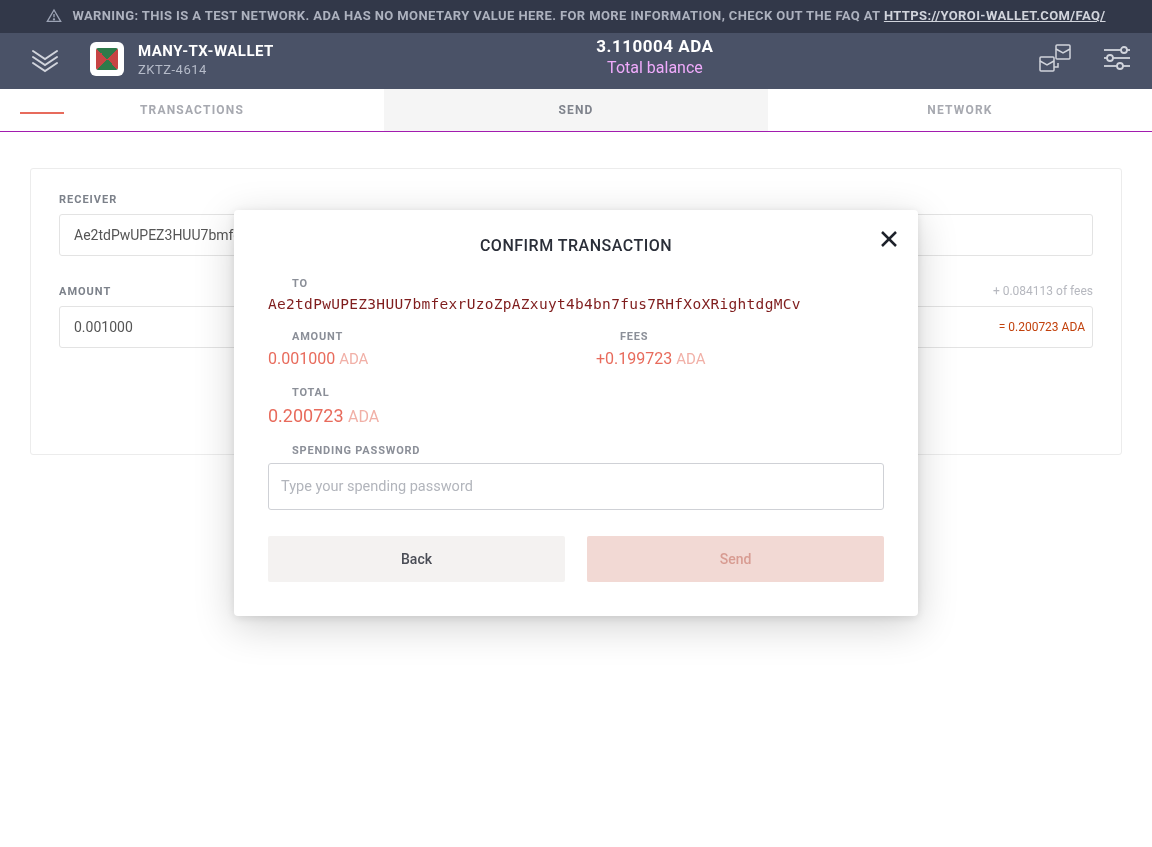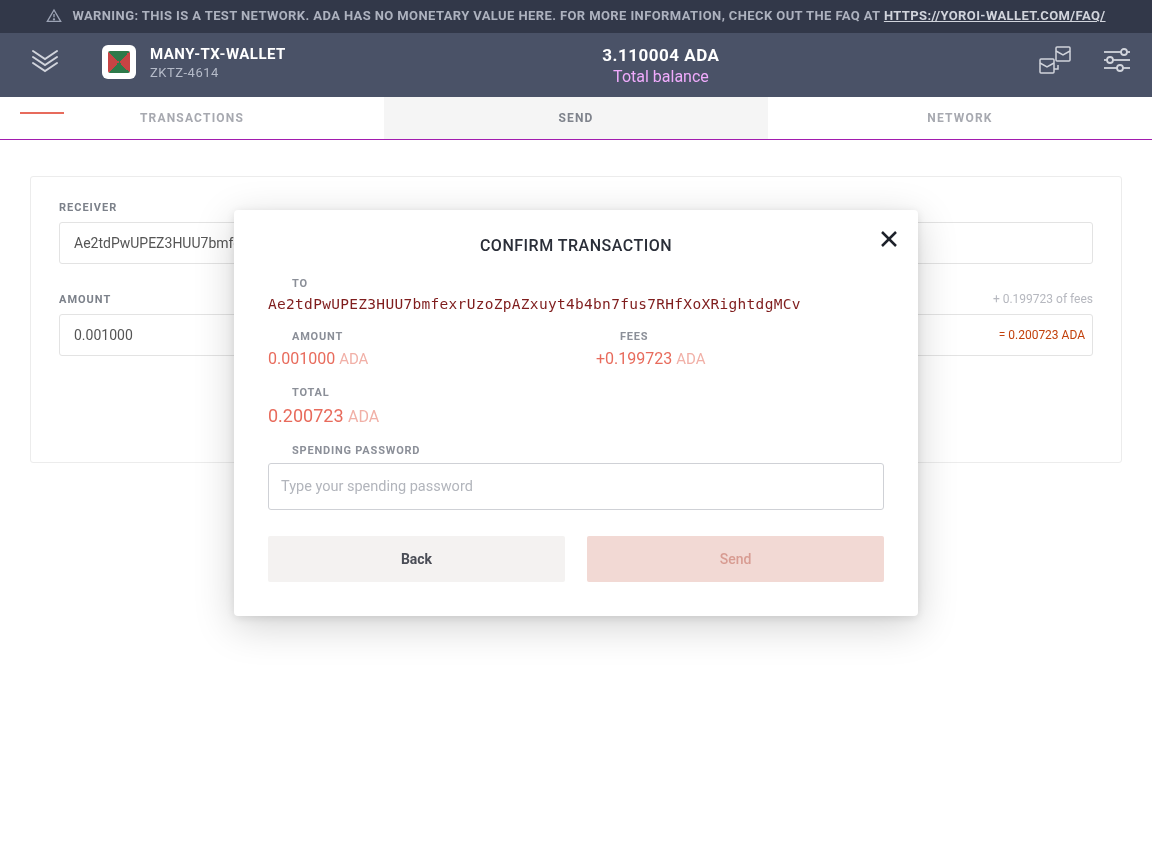--- a/index.html
+++ b/index.html
@@ -33,24 +33,24 @@
       flex-shrink: 0;
     }
     .warning-link {
       color: #d1d4dc;
       text-decoration: underline;
     }
     .header {
       background: #4a5267;
       color: #fff;
       display: flex;
-      align-items: flex-start;
+      align-items: flex-end;
       padding: 12px 20px;
-      gap: 32px;
-      height: 64px;
+      gap: 20px;
+      height: 56px;
     }
     .logo-area {
       display: flex;
       align-items: center;
       width: 50px;
       justify-content: center;
     }
     .wallet-info {
       display: flex;
       align-items: center;
@@ -294,21 +294,20 @@
       height: 46px;
       border-radius: 2px;
       border: none;
       font-size: 14px;
       font-weight: 500;
       cursor: pointer;
     }
     .btn-back {
       background: #f4f2f1;
       color: #4a4d56;
-      font-weight: bold;
     }
     .btn-send {
       background: #f2d9d4;
       color: #d89c92;
     }
     .logo-underline {
       position: absolute;
       left: 20px;
       top: 112px;
       width: 44px;
@@ -382,21 +381,21 @@
 </div>
 
 <div class="content">
   <div class="form-card">
     <div class="field-label">RECEIVER</div>
     <input class="text-input" value="Ae2tdPwUPEZ3HUU7bmfexrUzo." style="">
     <div class="spacer-28"></div>
     <div class="amount-row">
       <div class="field-label-row">
         <div class="field-label" style="margin-bottom:0">AMOUNT</div>
-        <div class="fee-hint">+ 0.199723 of fees</div>
+        <div class="fee-hint">+ 0.084113 of fees</div>
       </div>
       <div class="amount-input-wrap">
         <input class="text-input" value="0.001000" style="">
         <span class="amount-equiv">= 0.200723 ADA</span>
       </div>
     </div>
     <div class="checkbox-row">
       <div class="checkbox"></div>
       <span class="checkbox-label">Send all ADA</span>
     </div>

